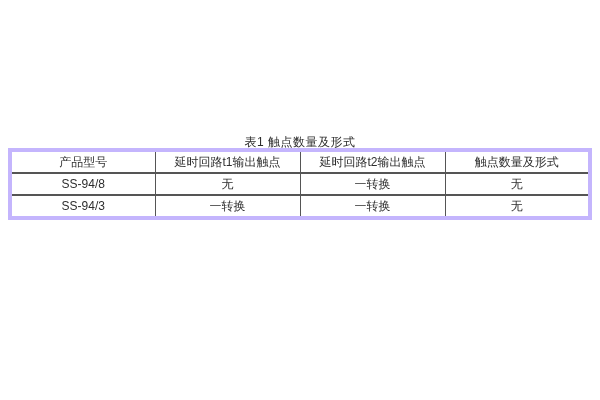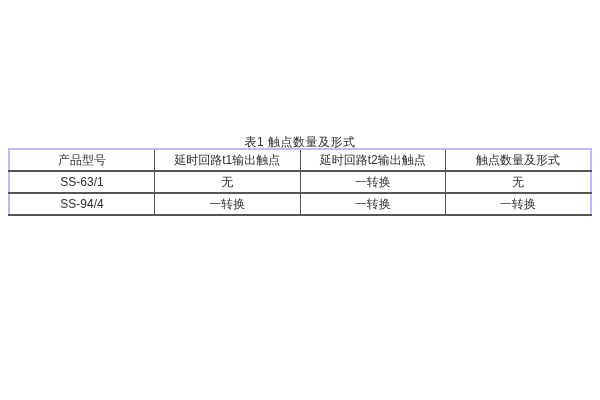--- a/index.html
+++ b/index.html
@@ -26,21 +26,21 @@
     color: #2e2e2e;
     letter-spacing: 0.5px;
   }
   .contact-table {
     position: absolute;
     top: 148px;
     left: 8px;
     width: 584px;
     border-collapse: collapse;
     table-layout: fixed;
-    border: 2px solid #c4b5fd;
+    border: 4px solid #c4b5fd;
   }
   .contact-table tr {
     border-bottom: 2px solid #555555;
   }
   .contact-table th,
   .contact-table td {
     border: 1px solid #555555;
     height: 20px;
     padding: 0;
     text-align: center;
@@ -61,25 +61,25 @@
   <thead>
     <tr>
       <th>产品型号</th>
       <th>延时回路t1输出触点</th>
       <th>延时回路t2输出触点</th>
       <th>触点数量及形式</th>
     </tr>
   </thead>
   <tbody>
     <tr>
-      <td>SS-63/1</td>
+      <td>SS-94/8</td>
       <td>无</td>
       <td>一转换</td>
       <td>无</td>
     </tr>
     <tr>
-      <td>SS-94/4</td>
+      <td>SS-94/3</td>
       <td>一转换</td>
       <td>一转换</td>
-      <td>一转换</td>
+      <td>无</td>
     </tr>
   </tbody>
 </table>
 
 </body></html>

